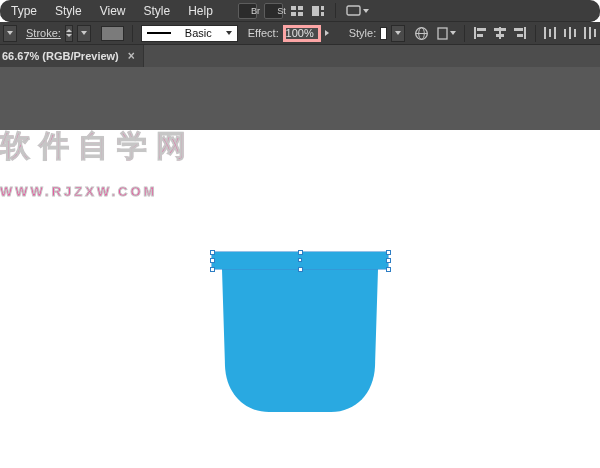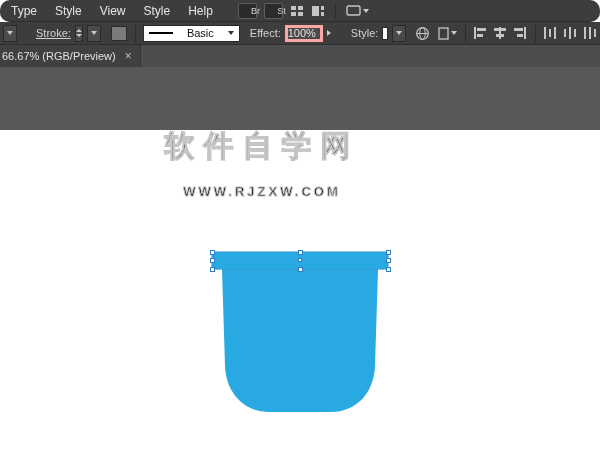--- a/index.html
+++ b/index.html
@@ -40,29 +40,29 @@
     border-top:4px solid #333; display:inline-block; }
   .value-box { height:17px; min-width:38px; background:#4a4a4a; border:3px solid #fca5a5;
     display:flex; align-items:center; justify-content:flex-end; padding:0 4px; color:#e2e2e2; }
   .swatch { width:16px; height:13px; background:#fff; border:1px solid #2a2a2a; }
   .icon-btn { display:flex; align-items:center; gap:2px; }
   .align-group { display:flex; align-items:center; gap:6px; }
 
   
   .tabbar { height:22px; background:#4d4d4d; display:flex; align-items:stretch; }
   .doc-tab { background:#404040; border-right:1px solid #333; display:flex; align-items:center;
-    padding:0 8px 0 2px; color:#e0e0e0; font-size:11px; gap:9px; }
+    padding:0 8px 0 2px; color:#e0e0e0; font-size:11px; gap:9px;font-weight:bold; }
   .tab-close { color:#bdbdbd; font-size:12px; cursor:default; }
 
   
   .canvas { position:absolute; top:67px; left:0; width:600px; height:401px; background:#fff; overflow:hidden; }
   .pasteboard { position:absolute; top:0; left:0; width:600px; height:63px; background:#585858; }
 
-  .watermark { position:absolute; top:62px; left:0; width:524px; text-align:center;
-    color:#000000; font-weight:bold; pointer-events:none;
+  .watermark { position:absolute; top:62px; left:0; width:524px; text-align:left;
+    color:#ec4899; font-weight:bold; pointer-events:none;
     -webkit-text-stroke:1px #c6c6c6; text-shadow:0 0 1px #cccccc; }
   .wm-line1 { font-size:30px; letter-spacing:9px; line-height:34px; }
   .wm-line2 { font-size:13px; letter-spacing:3px; line-height:17px; margin-top:20px; }
 
   .rim { position:absolute; left:212px; top:185px; width:176px; height:17px; background:#29A9E1;
     outline:1px solid rgba(60,140,210,.55); }
   .body-svg { position:absolute; left:212px; top:202px; }
 
   .handle { position:absolute; width:5px; height:5px; background:#fff; border:1px solid #2e7ec4; }
   .centerpt { position:absolute; width:4px; height:4px; background:#fff; border:1px solid #2e7ec4; }
@@ -107,21 +107,21 @@
         <span class="chev"></span>
       </span>
     </div>
   </div>
 
   <div class="controlbar">
     <span class="dd-box">
       <span class="chev"></span>
     </span>
 
-    <span style="margin-left:15px;text-decoration:underline;">Stroke:</span>
+    <span style="margin-left:5px;text-decoration:underline;">Stroke:</span>
     <span class="stepper">
       <span class="tri-up"></span>
       <span class="tri-dn"></span>
     </span>
     <span class="dd-box">
       <span class="chev"></span>
     </span>
 
     <span class="profile-box" style="margin-left:6px;"></span>
 

